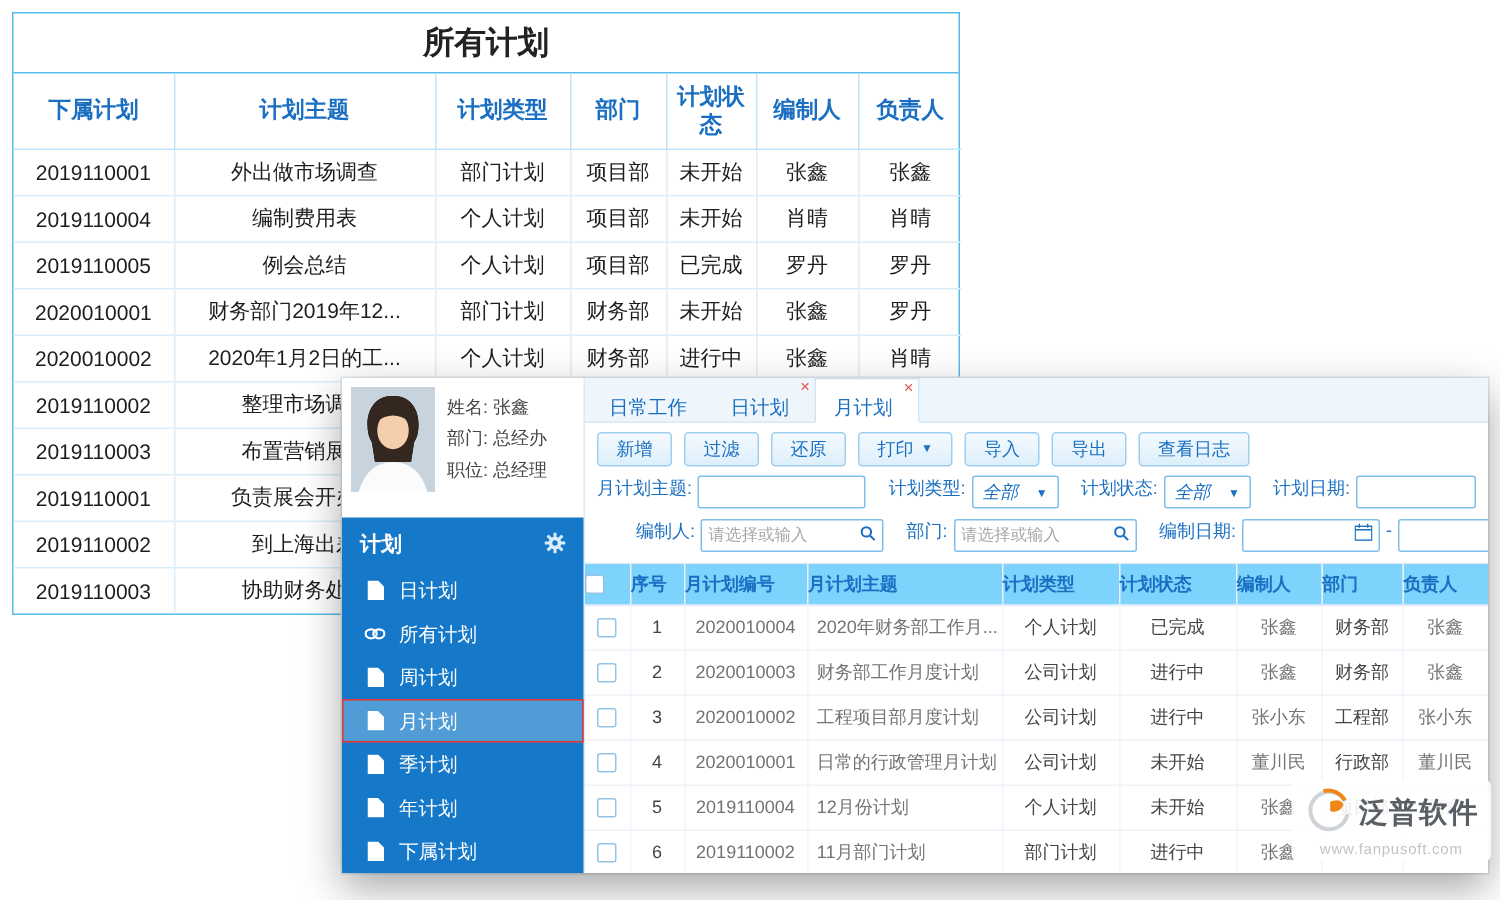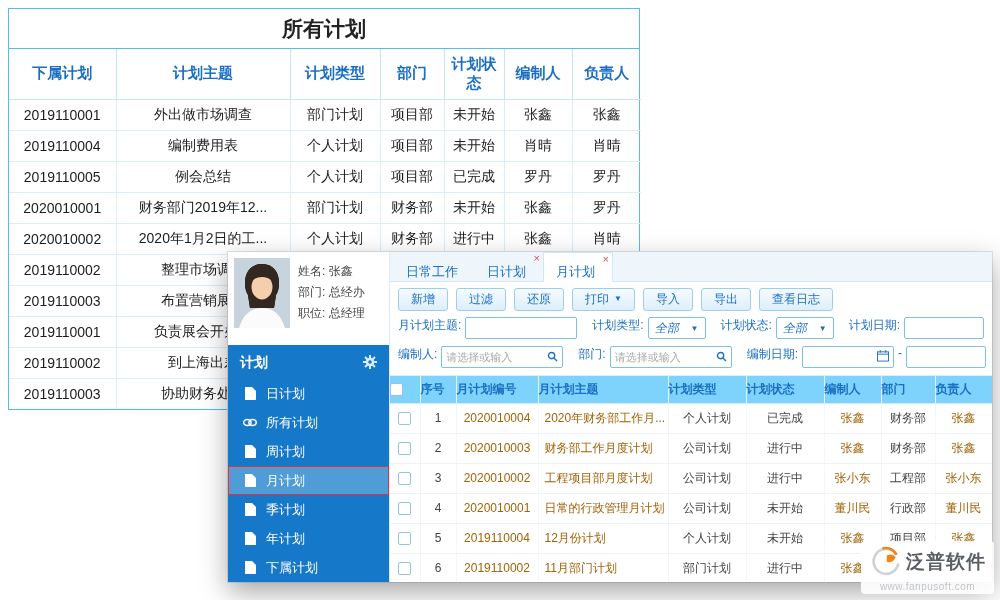--- a/index.html
+++ b/index.html
@@ -34,43 +34,43 @@
 
   .toolbar { flex:0 0 34px; display:flex; align-items:center; gap:8px; padding:0 8px; }
   .btn { background:linear-gradient(#f5fafe,#ddeffb); border:1px solid #9dcef0; color:#1a6fc2; font-size:12px; height:23px;
     padding:0 12px; border-radius:3px; cursor:pointer; font-family:inherit; display:inline-flex; align-items:center; gap:5px; }
   .caret { font-size:8px; line-height:1; }
 
   .filters { padding:1px 8px 0 8px; }
   .frow { display:flex; align-items:flex-start; margin-bottom:7px; white-space:nowrap; }
   .flabel { font-size:12px; color:#1a6fc2; margin-right:4px; }
   .gap { margin-left:15px; }
-  .indent { }
+  .indent { margin-left:26px; }
   .finput { height:22px; border:1px solid #7fc0ea; border-radius:2px; font-size:12px; padding:0 4px; color:#333; outline:none; font-family:inherit; }
   .w110 { width:112px; } .w80 { width:80px; }
   .fselect { width:96px; height:22px; border:1px solid #7fc0ea; border-radius:2px; display:flex; align-items:center; justify-content:space-between;
     padding:0 6px; font-size:12px; color:#1a6fc2; background:#fff; cursor:pointer;font-style:italic; }
   .caret2 { font-size:8px; color:#1a6fc2; }
   .fsearch { width:122px; height:22px; border:1px solid #7fc0ea; border-radius:2px; display:flex; align-items:center; background:#fff; padding-right:4px; }
   .fsearch input { flex:1; min-width:0; border:none; outline:none; font-size:11px; padding:0 4px; color:#333; font-family:inherit; background:transparent; }
   .fsearch input::placeholder { color:#a9a9a9; }
   .dash { font-size:12px; color:#1a6fc2; margin:0 4px; }
 
   .table-wrap { flex:1; overflow:hidden; border-top:1px solid #e2edf6; }
   .main-table { width:100%; border-collapse:collapse; table-layout:fixed; }
   .main-table th { height:27px; background:#7dd3fc; color:#1a6fc2; font-size:12px; font-weight:bold;
     border-bottom:1px solid #dcebf7; border-right:1px solid #e8f1f8; text-align:left;margin-left:36px; }
   .main-table td { height:30px; font-size:12px; color:#444; border-bottom:1px solid #edf3f9; border-right:1px solid #f0f6fb;
     text-align:center; overflow:hidden; white-space:nowrap; }
-  .main-table td.link { color:#a16207; cursor:pointer; }
+  .main-table td.link { color:#737373; cursor:pointer; }
   .main-table td.tl { text-align:left; padding-left:6px; }
   .cbx { display:inline-block; width:13px; height:13px; border:1px solid #94c4e4; border-radius:2px; background:#fff; vertical-align:middle; cursor:pointer; }
 
   
-  .watermark { position:absolute; right:6px; bottom:6px; z-index:5; text-align:center; background:rgba(255,255,255,.9);
+  .watermark { position:absolute; right:6px; bottom:26px; z-index:5; text-align:center; background:rgba(255,255,255,.9);
     padding:3px 8px 2px 8px; border-radius:4px; }
   .wm-row { display:flex; align-items:center; gap:5px; justify-content:center; }
   .wm-name { font-size:19px; font-weight:bold; color:#5a5f66; letter-spacing:1px; }
   .wm-url { font-size:10px; color:#c0c4c9; margin-top:1px; letter-spacing:.5px; }
 </style>
 </head>
 <body>
 
 <div class="canvas">
 

